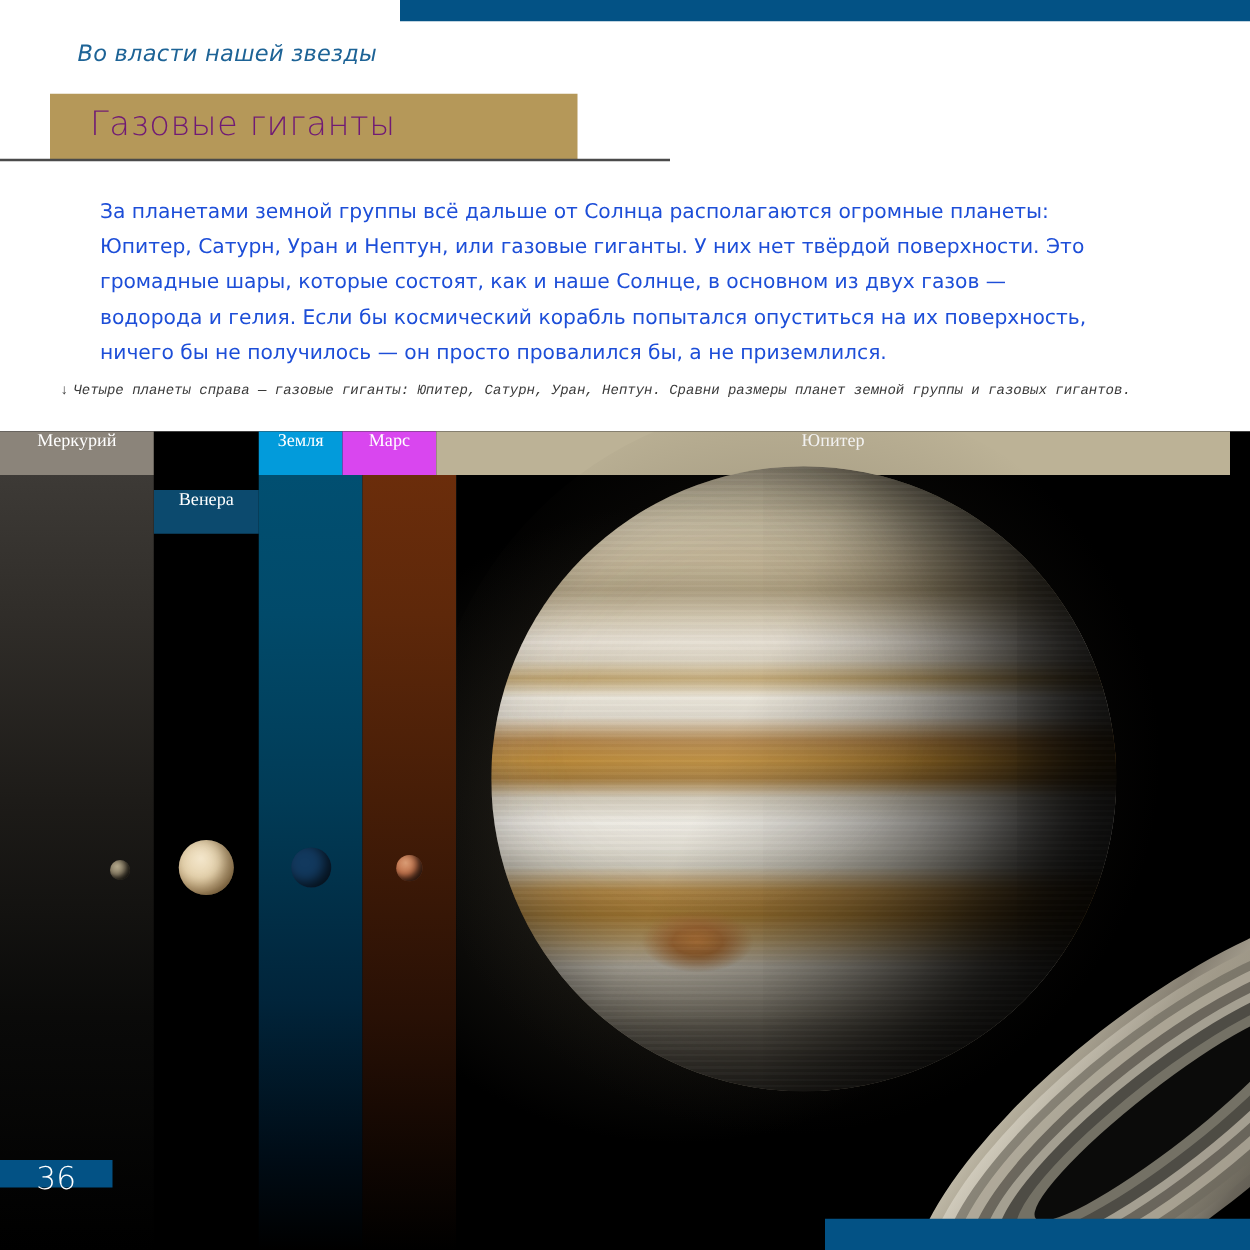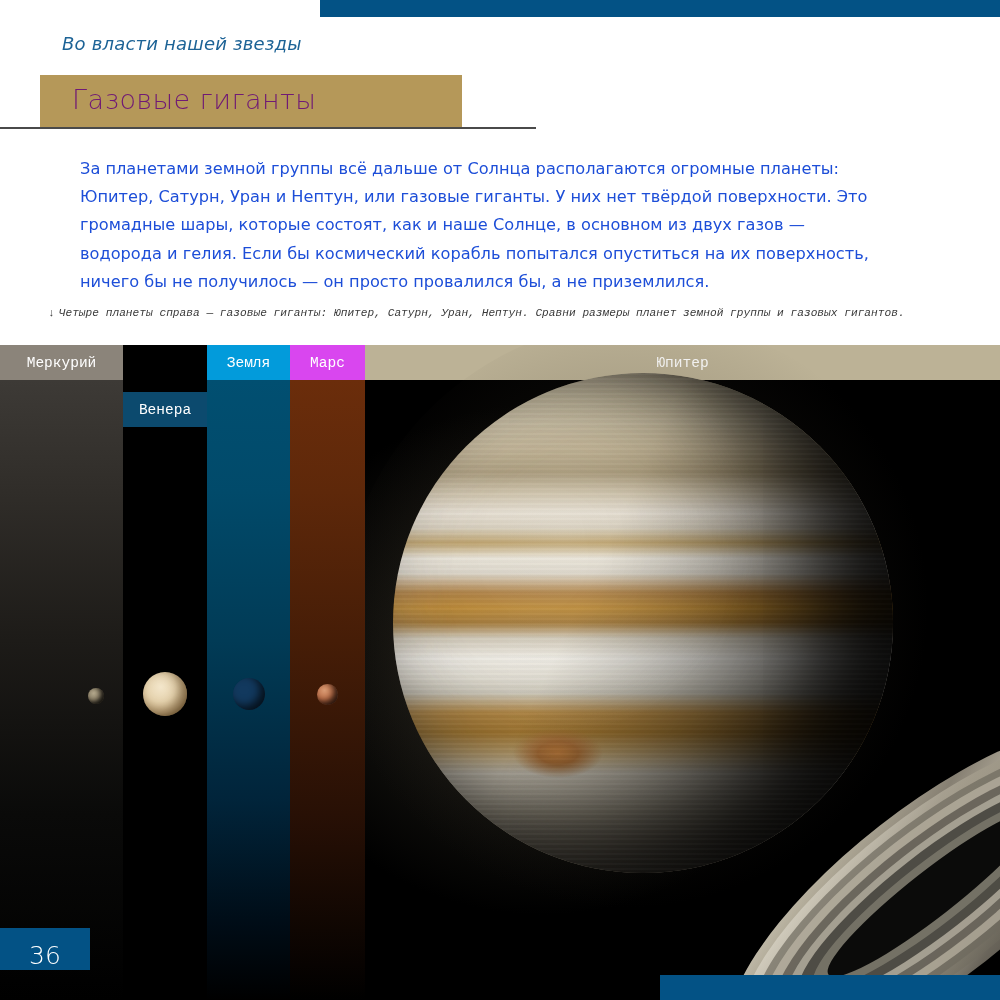--- a/index.html
+++ b/index.html
@@ -61,23 +61,23 @@
 
   
   .figure{
     position:absolute;left:0;top:345px;width:1000px;height:655px;
     background:#000;overflow:hidden;
   }
 
   
   .label-strip{position:absolute;left:0;top:0;width:1000px;height:35px;display:flex;}
   .label-cell{
-    height:35px;display:flex;align-items:center;justify-content:center;
+    height:35px;display:flex;justify-content:center;
     color:#ffffff;font-size:14.5px;font-weight:400;
-    font-family:Liberation Mono, monospace;
+    font-family:Liberation Serif, serif;
     box-sizing:border-box;
   }
 
   
   .columns{position:absolute;left:0;top:35px;width:1000px;height:620px;display:flex;}
   .col{height:620px;position:relative;}
 
   
   .planet{position:absolute;border-radius:50%;}
 
@@ -180,22 +180,22 @@
   }
 
   
   .saturn-rings{
     position:absolute;right:-120px;bottom:-130px;width:430px;height:430px;
     pointer-events:none;
   }
 
   
   .page-number{
-    position:absolute;left:0;top:583px;width:90px;height:42px;
-    background:#035285;display:flex;align-items:flex-end;justify-content:center;
+    position:absolute;left:0;top:583px;width:90px;height:22px;
+    background:#035285;display:flex;align-items:flex-start;justify-content:center;
     color:#fff;font-size:25px;font-weight:300;
     font-family:"DejaVu Sans", sans-serif;
   }
   
   .bottom-bar{
     position:absolute;left:660px;top:630px;width:340px;height:25px;
     background:#035285;
   }
 </style>
 </head>
@@ -221,21 +221,21 @@
 
   <div class="figure">
 
     <div class="label-strip">
       <div class="label-cell" style="width:123px;background:#8b847a;">
         <span>Меркурий</span>
       </div>
       <div class="label-cell" style="width:84px;background:#0c4a6e;margin-top:47px;">
         <span>Венера</span>
       </div>
-      <div class="label-cell" style="width:83px;background:#029bdb;">
+      <div class="label-cell" style="width:67px;background:#029bdb;">
         <span>Земля</span>
       </div>
       <div class="label-cell" style="width:75px;background:#d946ef;">
         <span>Марс</span>
       </div>
       <div class="label-cell" style="width:635px;background:#bcb296;">
         <span>Юпитер</span>
       </div>
     </div>
 

